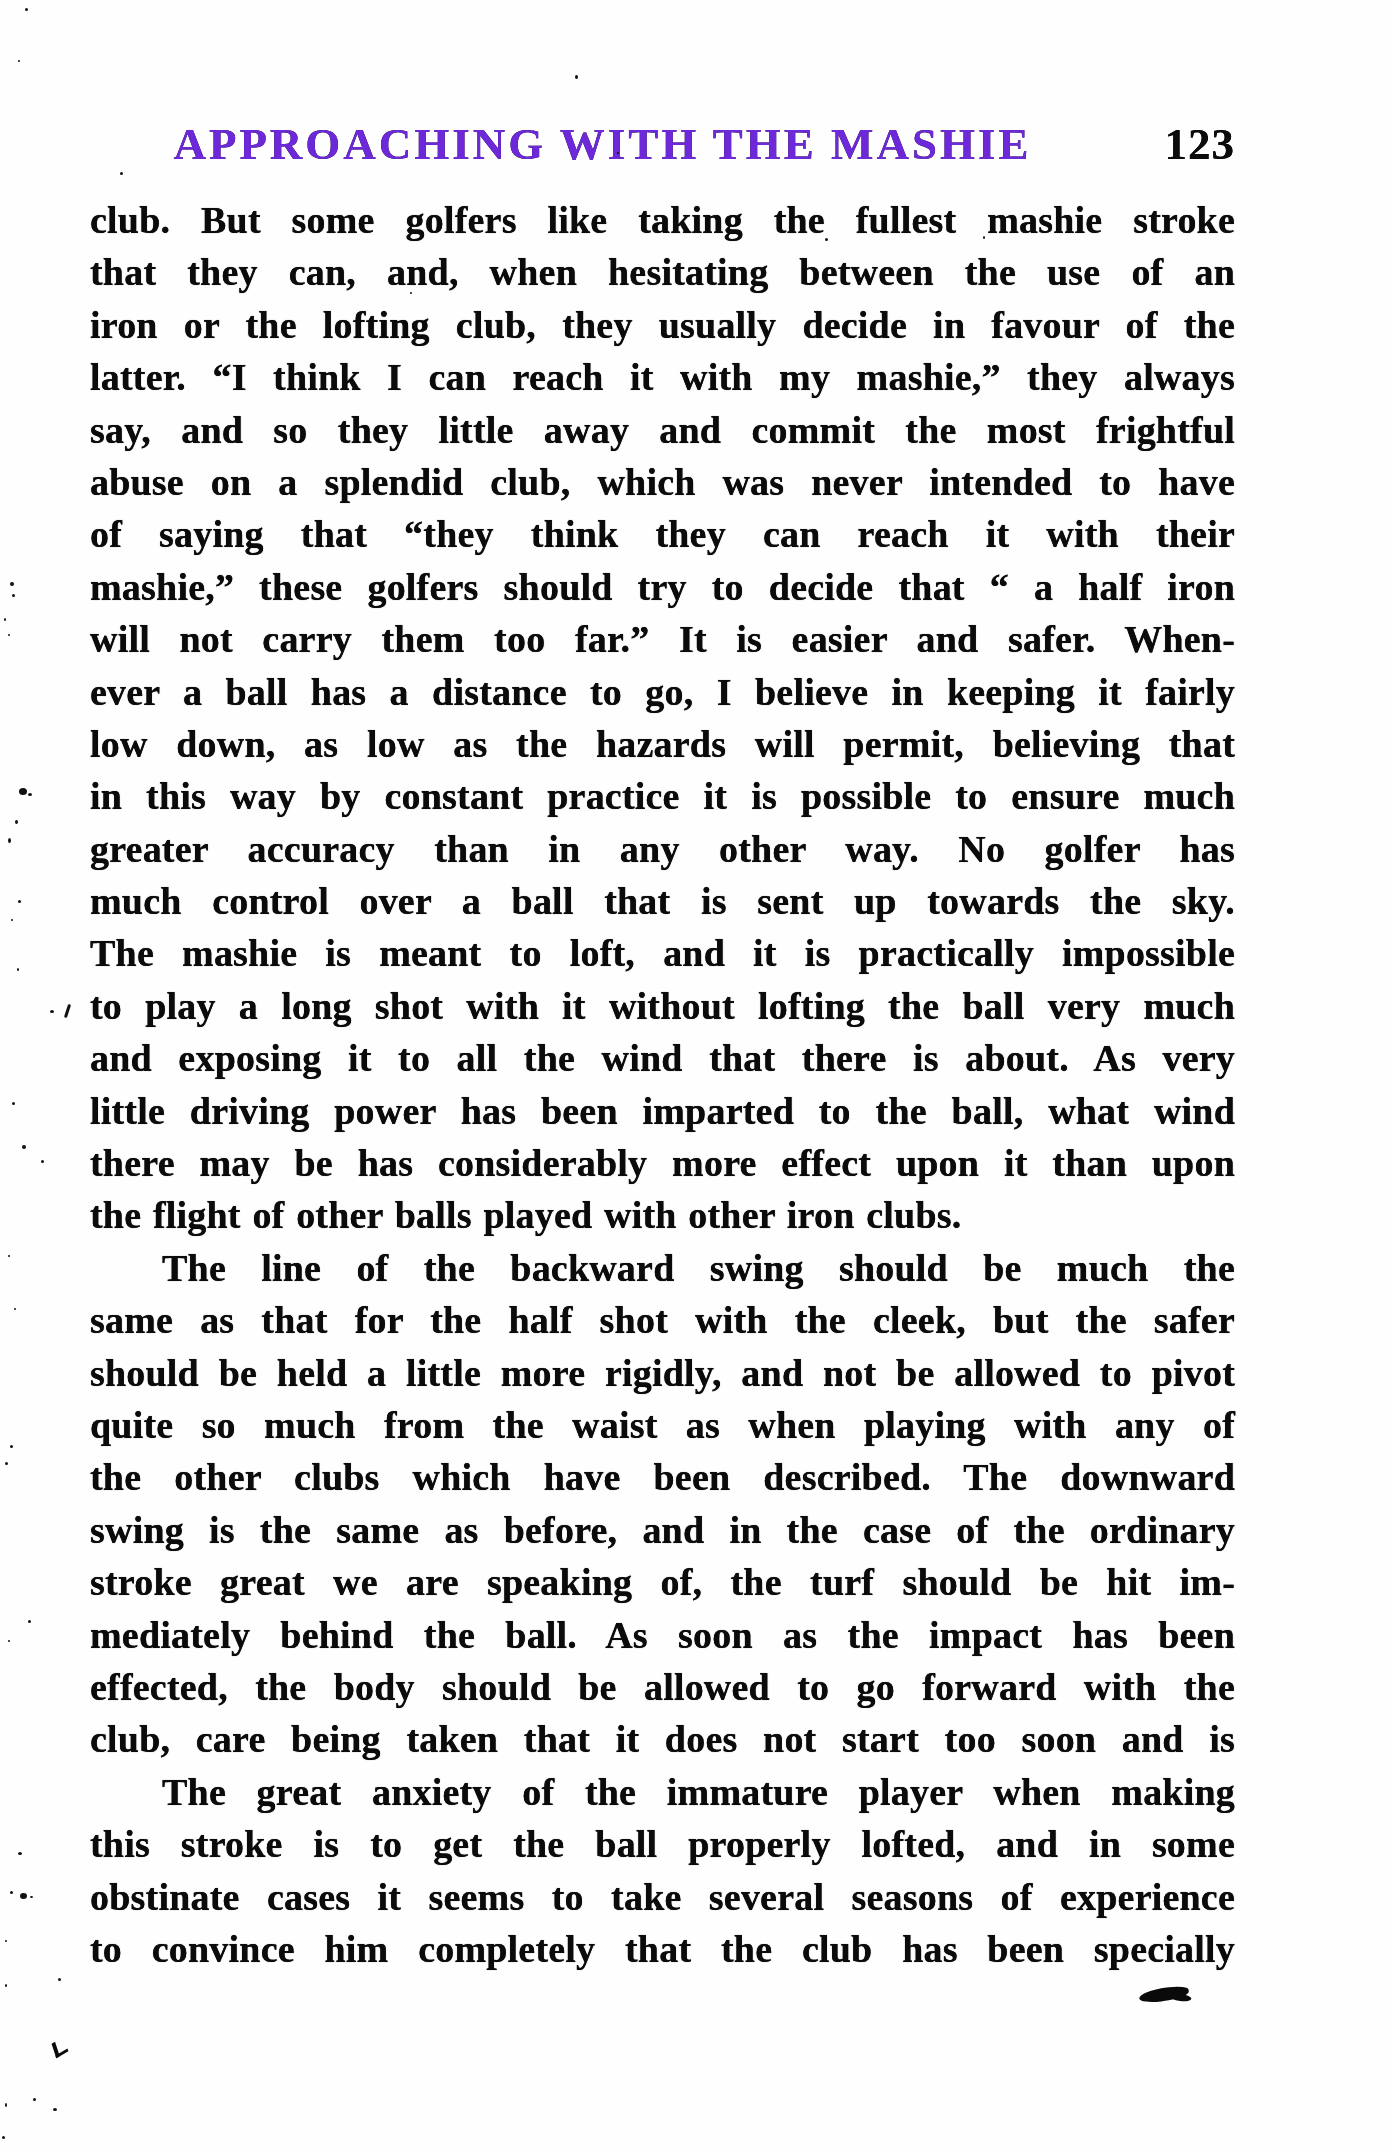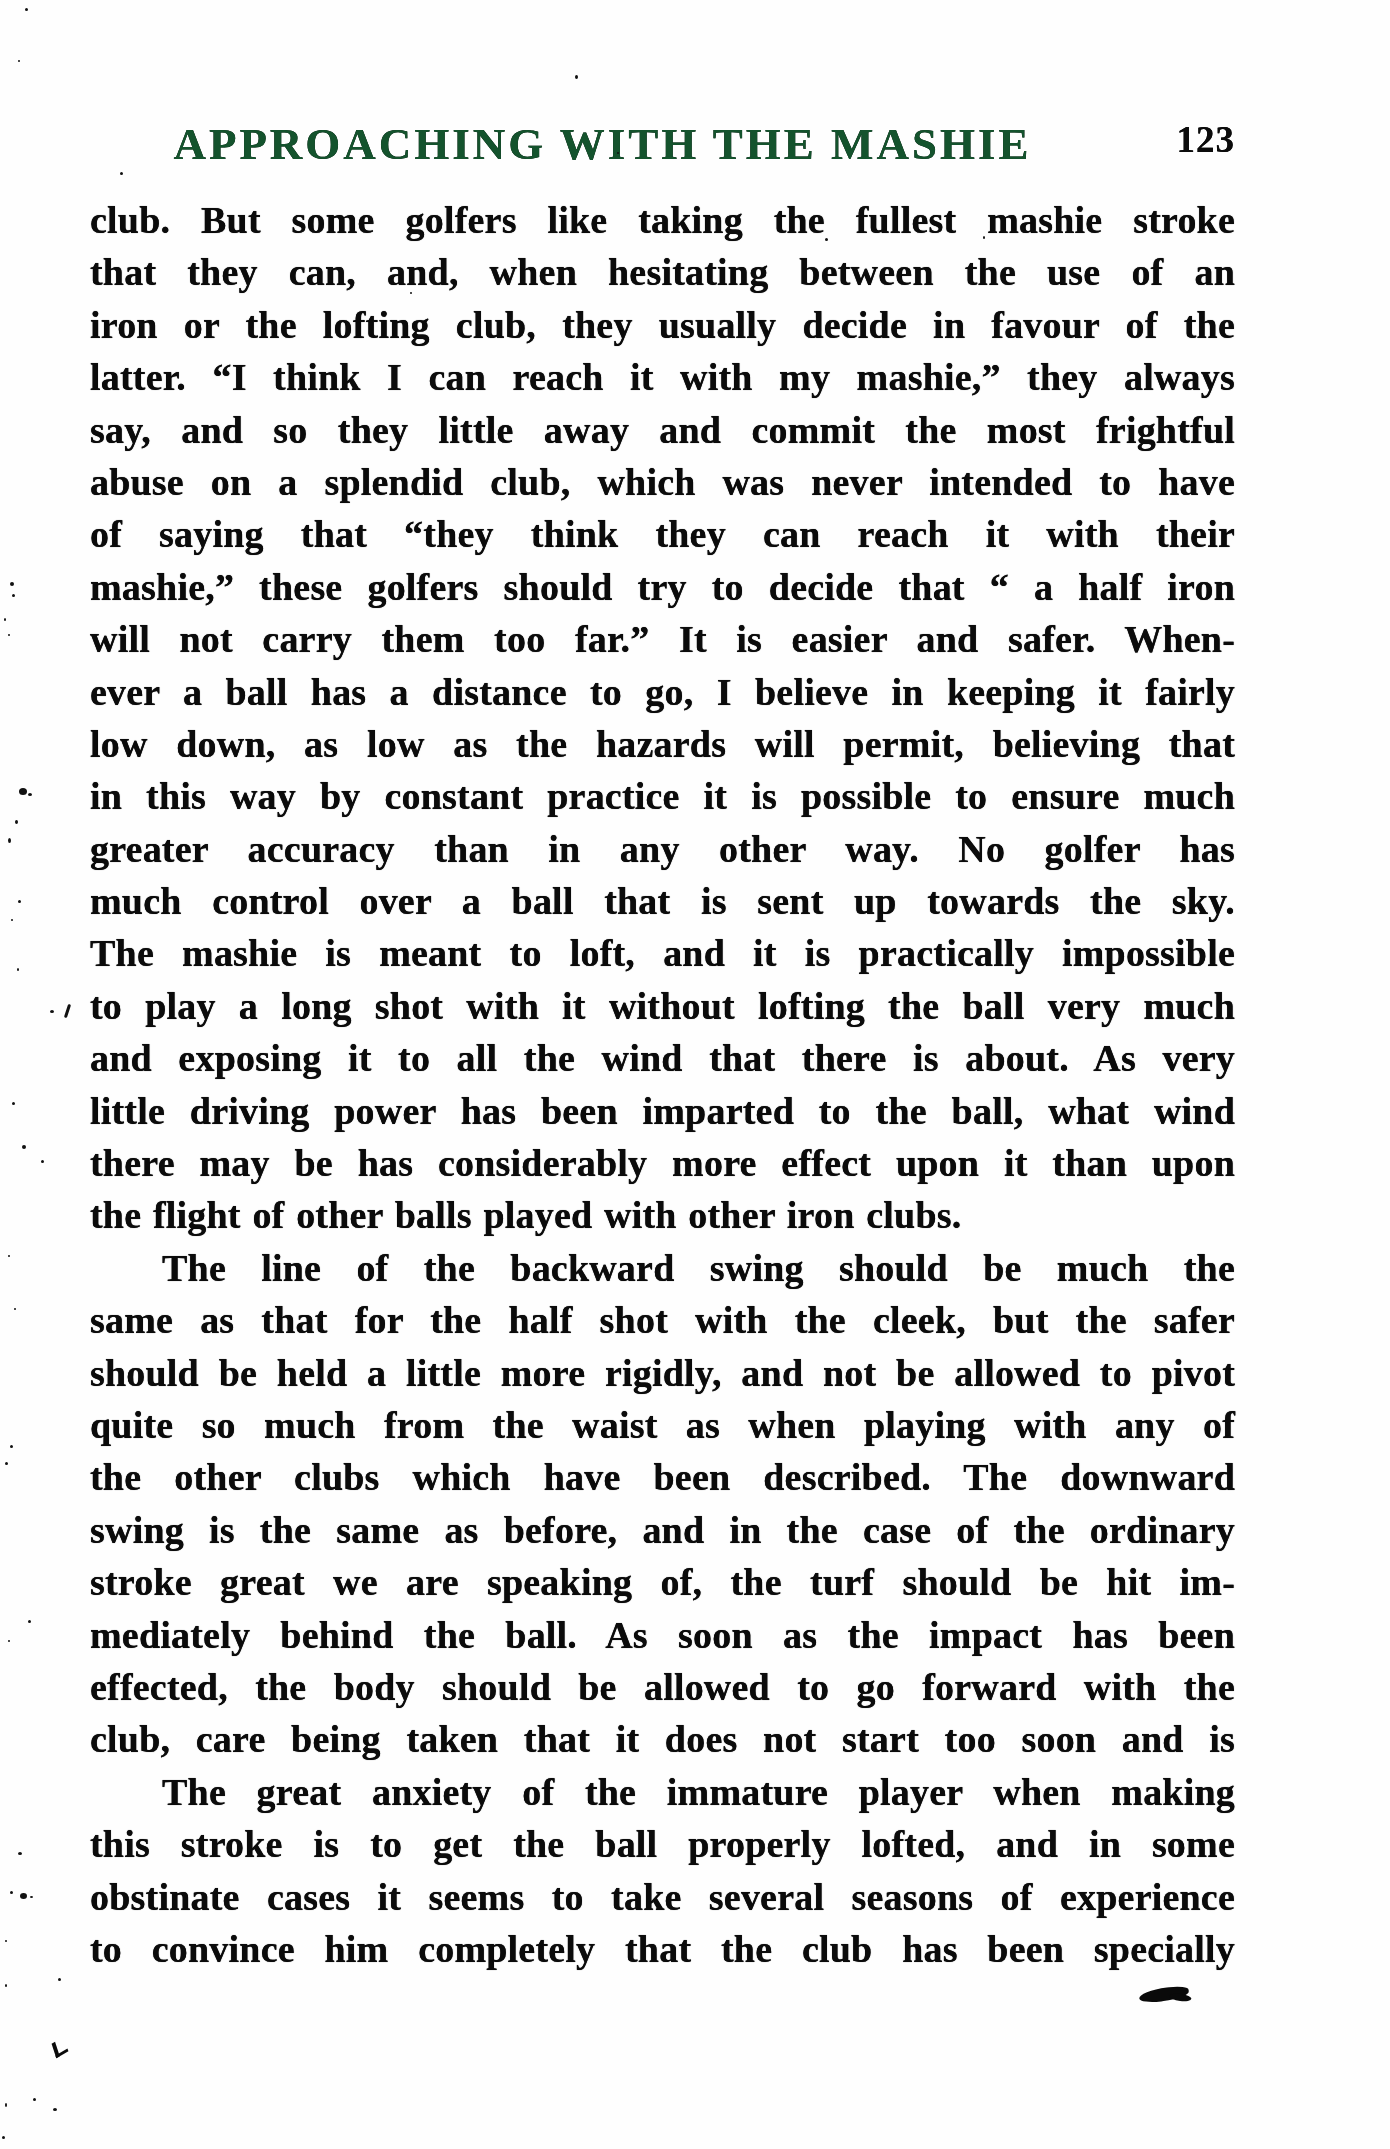--- a/index.html
+++ b/index.html
@@ -19,27 +19,27 @@
     position:absolute;
     top:118px;left:90px;width:1145px;height:52px;
   }
   .head-title{
     position:absolute;left:0;right:120px;
     text-align:center;
     font-weight:bold;
     font-size:45px;
     letter-spacing:3px;
     white-space:nowrap;
-    color:#14532d;
+    color:#6d28d9;
     text-shadow:0 0 0.6px #000;
   }
   .head-page-num{
     position:absolute;right:0;top:0;
     font-weight:bold;
-    font-size:37px;
+    font-size:45px;
     letter-spacing:1px;
     color:#0c0c0c;
     text-shadow:0 0 0.6px #000;
     margin-left:24px;
   }
   .body-text{
     position:absolute;
     top:194px;left:90px;width:1145px;font-weight:bold;
   }
   .line{

